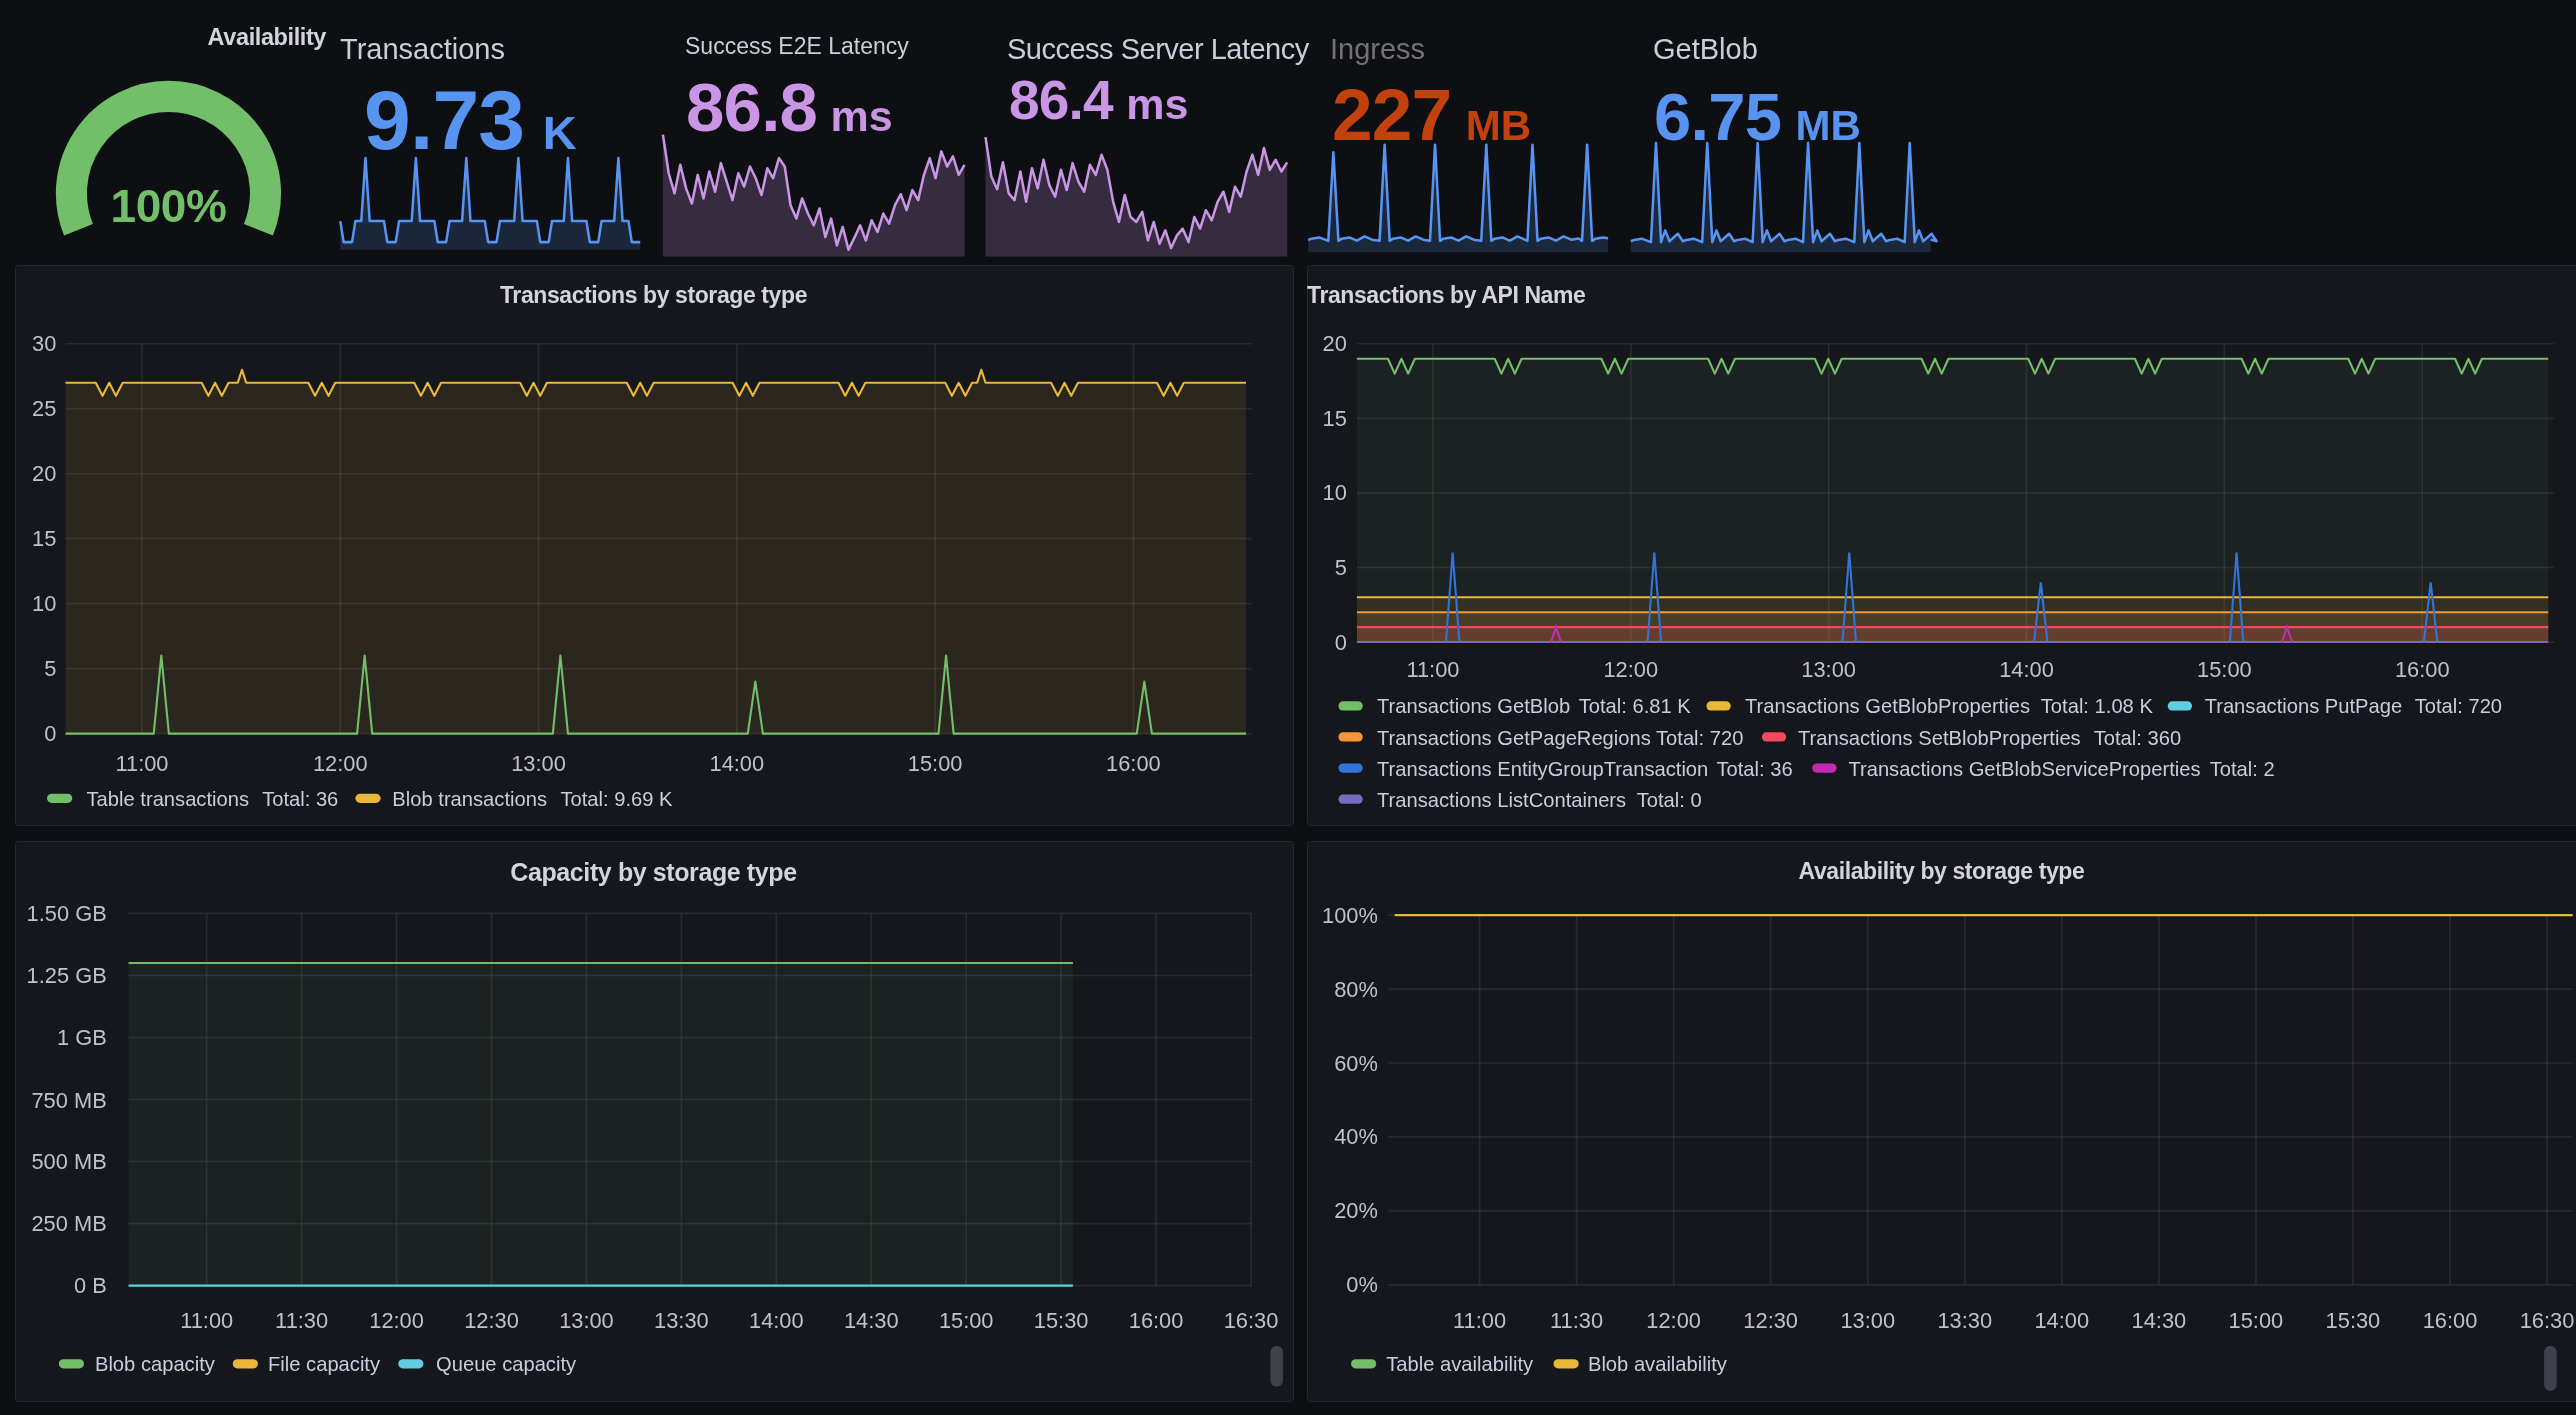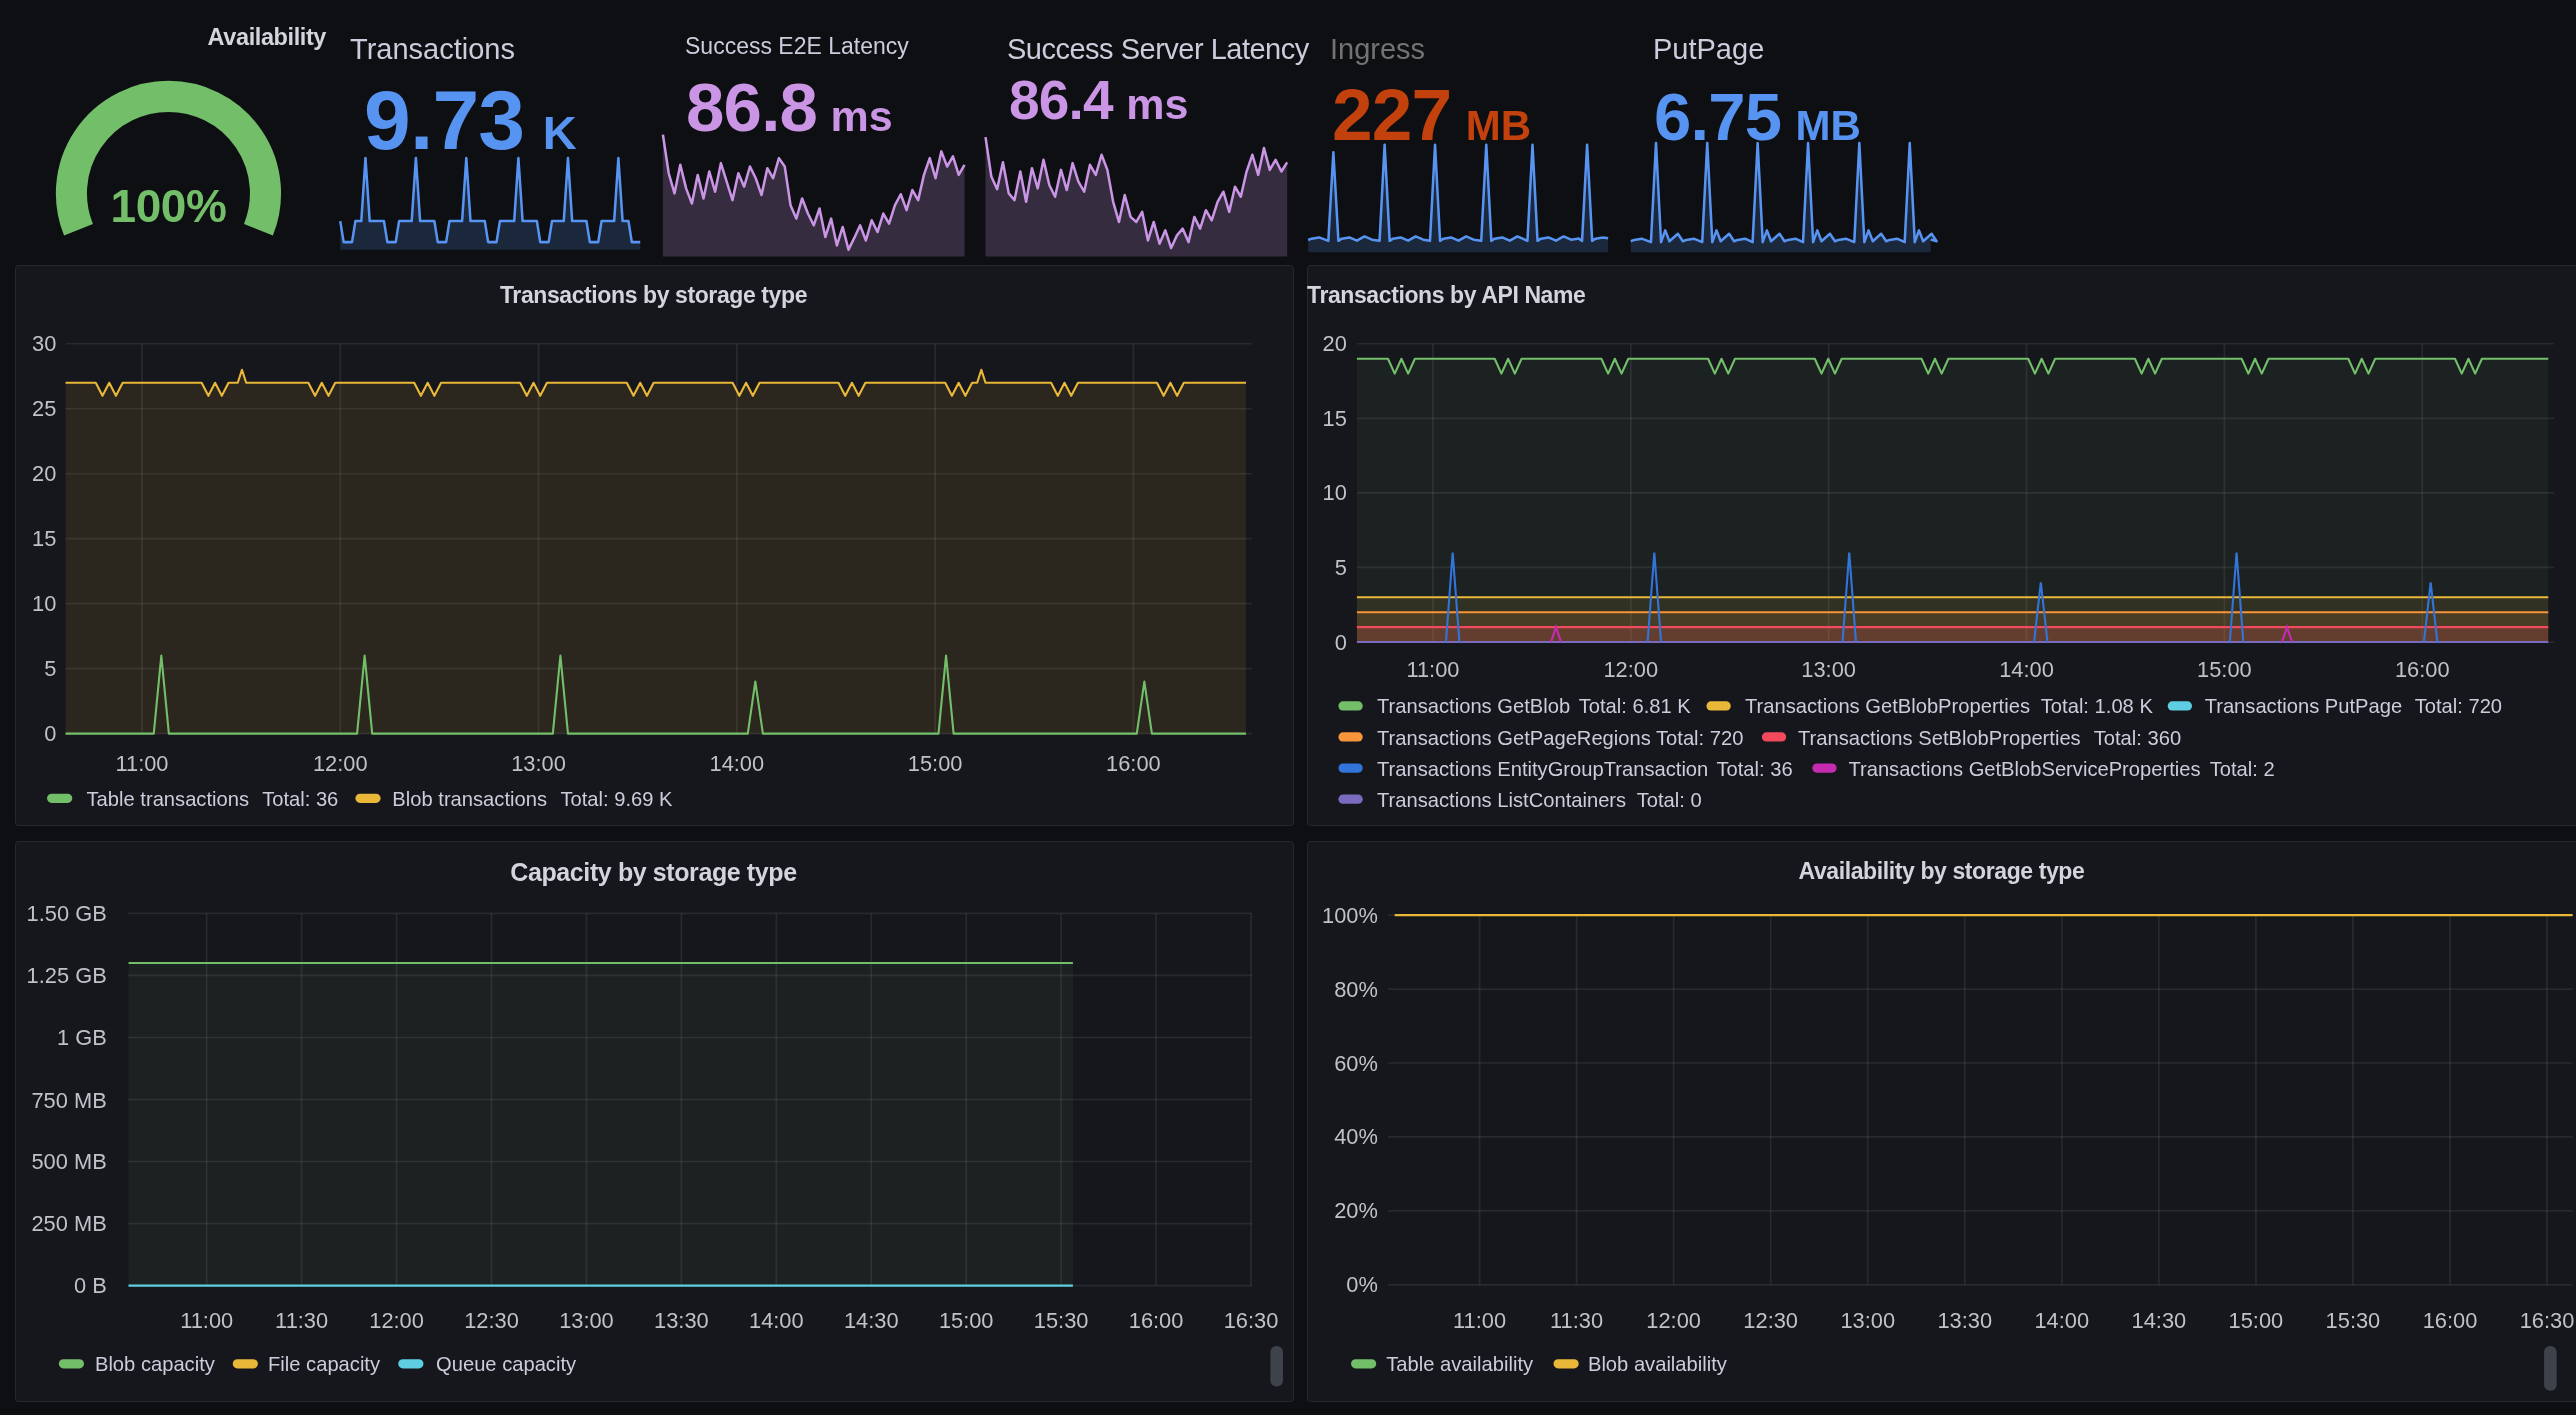--- a/index.html
+++ b/index.html
@@ -208,22 +208,22 @@
     <rect x="1849" y="1617.5" width="30" height="11" rx="5.5" fill="#eab839"></rect>
     <text x="1890" y="1632" font-size="24" fill="#ccccdc">Blob availability</text>
     <rect x="3028" y="1602" width="15" height="53" rx="7" fill="#3d424b"></rect>
 </svg>
 <div style="position:absolute;left:15px;top:284px;width:1277px;text-align:center;font-size:23px;font-weight:bold;letter-spacing:-0.4px;line-height:1;color:#d4d5dc;white-space:nowrap">Transactions by storage type</div>
 <div style="position:absolute;left:1307px;top:284px;width:1123px;text-align:left;font-size:23px;font-weight:bold;letter-spacing:-0.4px;line-height:1;color:#d4d5dc;white-space:nowrap">Transactions by API Name</div>
 <div style="position:absolute;left:15px;top:860px;width:1277px;text-align:center;font-size:25px;font-weight:bold;letter-spacing:-0.4px;line-height:1;color:#d4d5dc;white-space:nowrap">Capacity by storage type</div>
 <div style="position:absolute;left:1307px;top:860px;width:1269px;text-align:center;font-size:23px;font-weight:bold;letter-spacing:-0.4px;line-height:1;color:#d4d5dc;white-space:nowrap">Availability by storage type</div>
 <div style="position:absolute;left:11px;top:25.5px;width:315px;text-align:right;font-size:23.5px;font-weight:bold;letter-spacing:-0.4px;line-height:1;color:#d4d5dc;white-space:nowrap">Availability</div>
 <div style="position:absolute;left:11px;top:183px;width:315px;text-align:center;font-size:46px;font-weight:bold;letter-spacing:-0.4px;line-height:1;color:#73bf69;white-space:nowrap">100%</div>
-<div style="position:absolute;left:350px;top:35px;font-size:29px;line-height:1;color:#ccccdc;white-space:nowrap">Transactions</div>
+<div style="position:absolute;left:340px;top:35px;font-size:29px;line-height:1;color:#ccccdc;white-space:nowrap">Transactions</div>
 <div style="position:absolute;left:364px;top:78px;line-height:1;color:#5794f2;white-space:nowrap"><span style="font-size:84px;font-weight:bold;letter-spacing:-0.8px">9.73</span><span style="font-size:47px;font-weight:bold;margin-left:18.5px">K</span></div>
 <div style="position:absolute;left:685px;top:35px;font-size:23px;line-height:1;color:#ccccdc;white-space:nowrap">Success E2E Latency</div>
 <div style="position:absolute;left:686px;top:73px;line-height:1;color:#ca95e5;white-space:nowrap"><span style="font-size:69px;font-weight:bold;letter-spacing:-0.8px">86.8</span><span style="font-size:43px;font-weight:bold;margin-left:13.4px">ms</span></div>
 <div style="position:absolute;left:1007px;top:35px;font-size:29px;line-height:1;color:#ccccdc;white-space:nowrap"><span style="letter-spacing:-0.5px">Success Server Latency</span></div>
 <div style="position:absolute;left:1009px;top:73px;line-height:1;color:#ca95e5;white-space:nowrap"><span style="font-size:55px;font-weight:bold;letter-spacing:-0.8px">86.4</span><span style="font-size:43px;font-weight:bold;margin-left:13.4px">ms</span></div>
 <div style="position:absolute;left:1330px;top:35px;font-size:29px;line-height:1;color:#737373;white-space:nowrap">Ingress</div>
 <div style="position:absolute;left:1332px;top:78px;line-height:1;color:#c2410c;white-space:nowrap"><span style="font-size:73px;font-weight:bold;letter-spacing:-0.8px">227</span><span style="font-size:42px;font-weight:bold;margin-left:14.3px">MB</span></div>
-<div style="position:absolute;left:1653px;top:35px;font-size:29px;line-height:1;color:#ccccdc;white-space:nowrap">PutPage</div>
+<div style="position:absolute;left:1653px;top:35px;font-size:29px;line-height:1;color:#ccccdc;white-space:nowrap">GetBlob</div>
 <div style="position:absolute;left:1654px;top:83px;line-height:1;color:#5794f2;white-space:nowrap"><span style="font-size:67px;font-weight:bold;letter-spacing:-0.8px">6.75</span><span style="font-size:42px;font-weight:bold;margin-left:14.3px">MB</span></div>
 
 </body></html>

